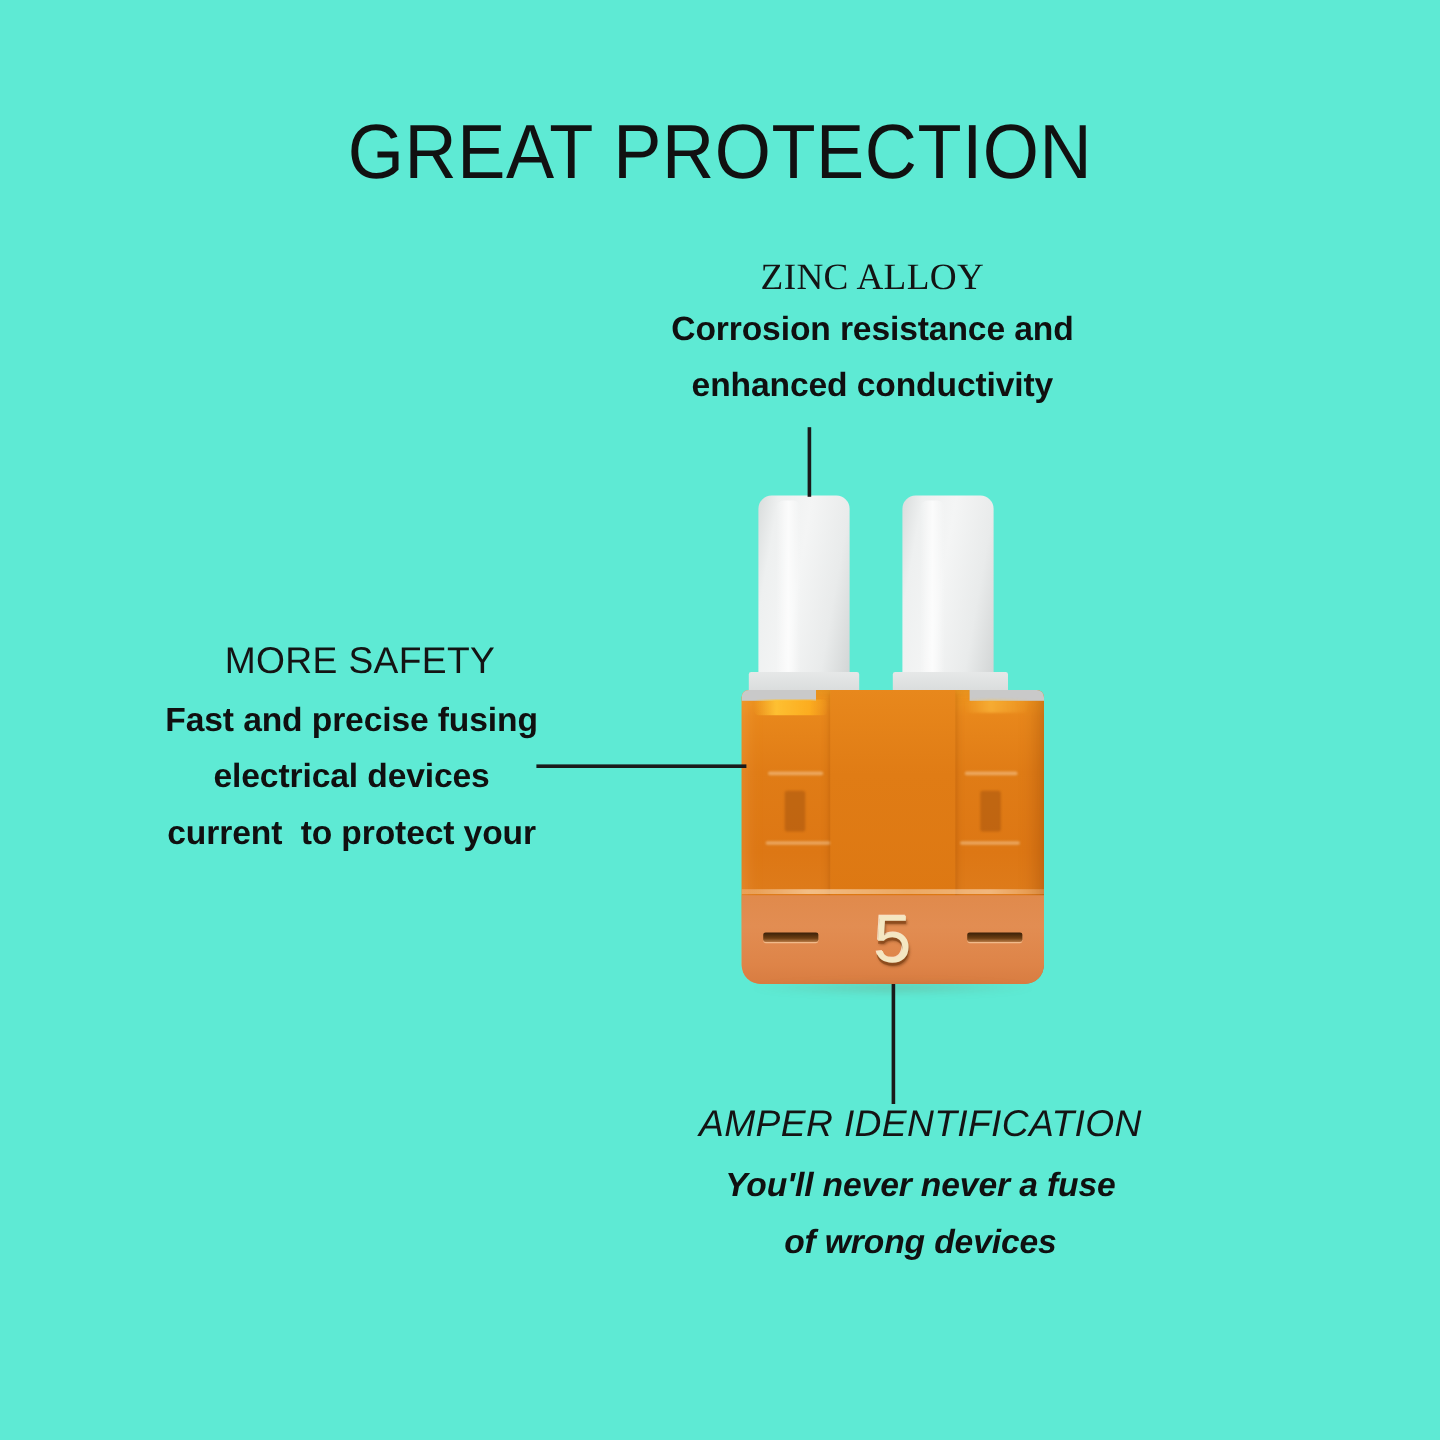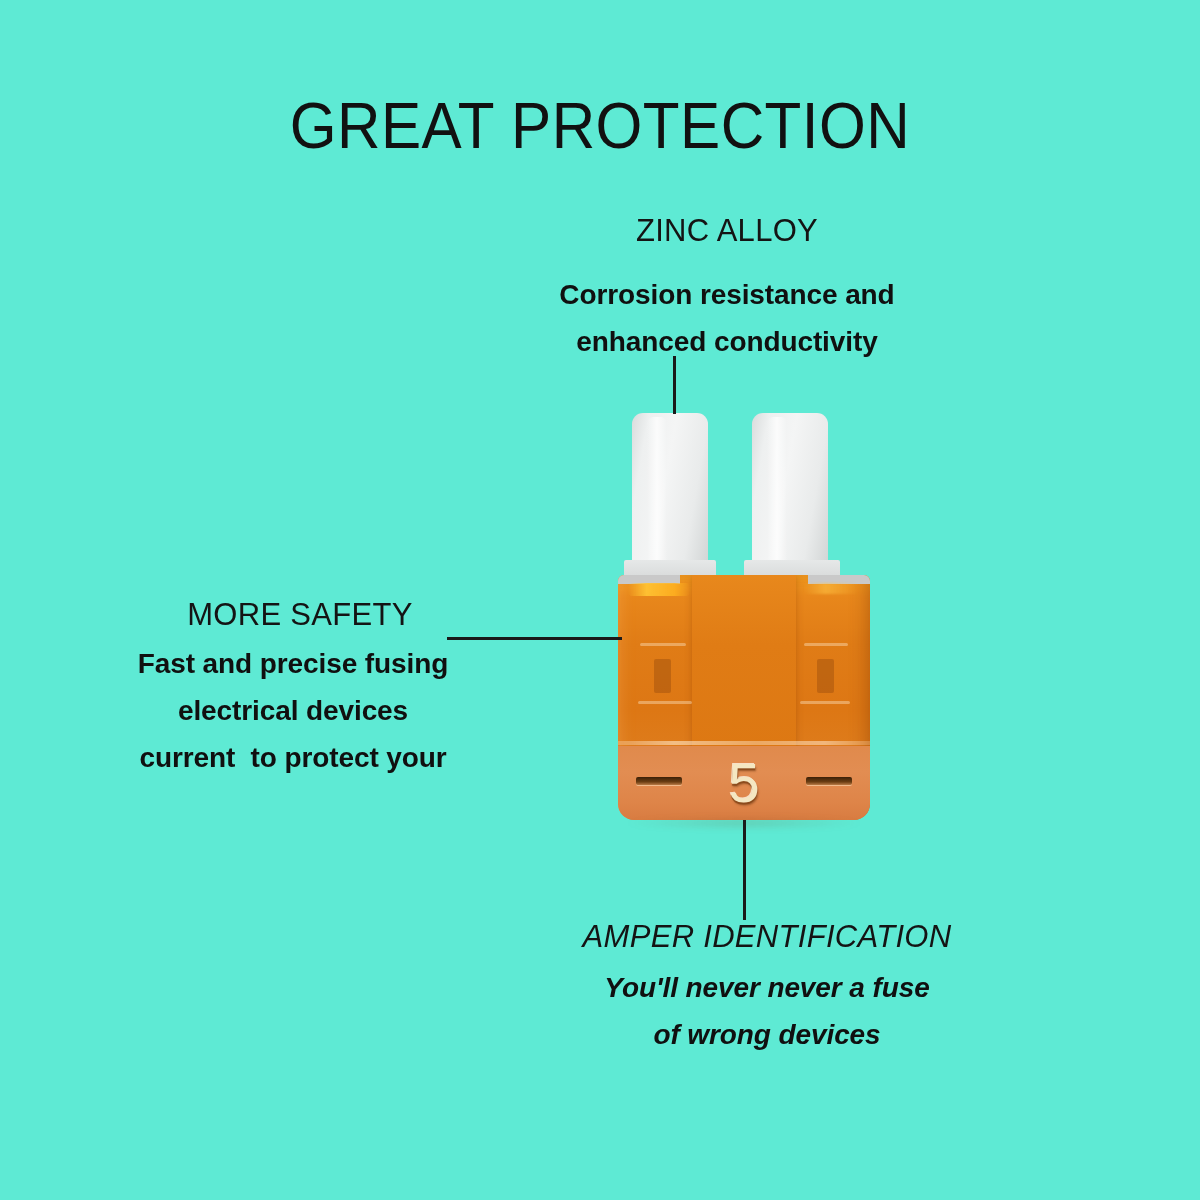--- a/index.html
+++ b/index.html
@@ -59,26 +59,26 @@
     white-space: pre;
   }
 
   
   #callout-zinc {
     left: 447px;
     top: 212px;
     width: 560px;
     text-align: center;
   }
-  #callout-zinc .callout-heading { margin-bottom: 21px; }
+  #callout-zinc .callout-heading { margin-bottom: 0; font-family: Liberation Serif, serif; }
 
   
   #callout-safety {
     left: 128px;
-    top: 596px;
+    top: 532px;
     width: 330px;
   }
   #callout-safety .callout-heading {
     text-align: center;
     margin-bottom: 6px;
     padding-left: 14px;
   }
   #callout-safety .callout-body { text-align: center; }
 
   

